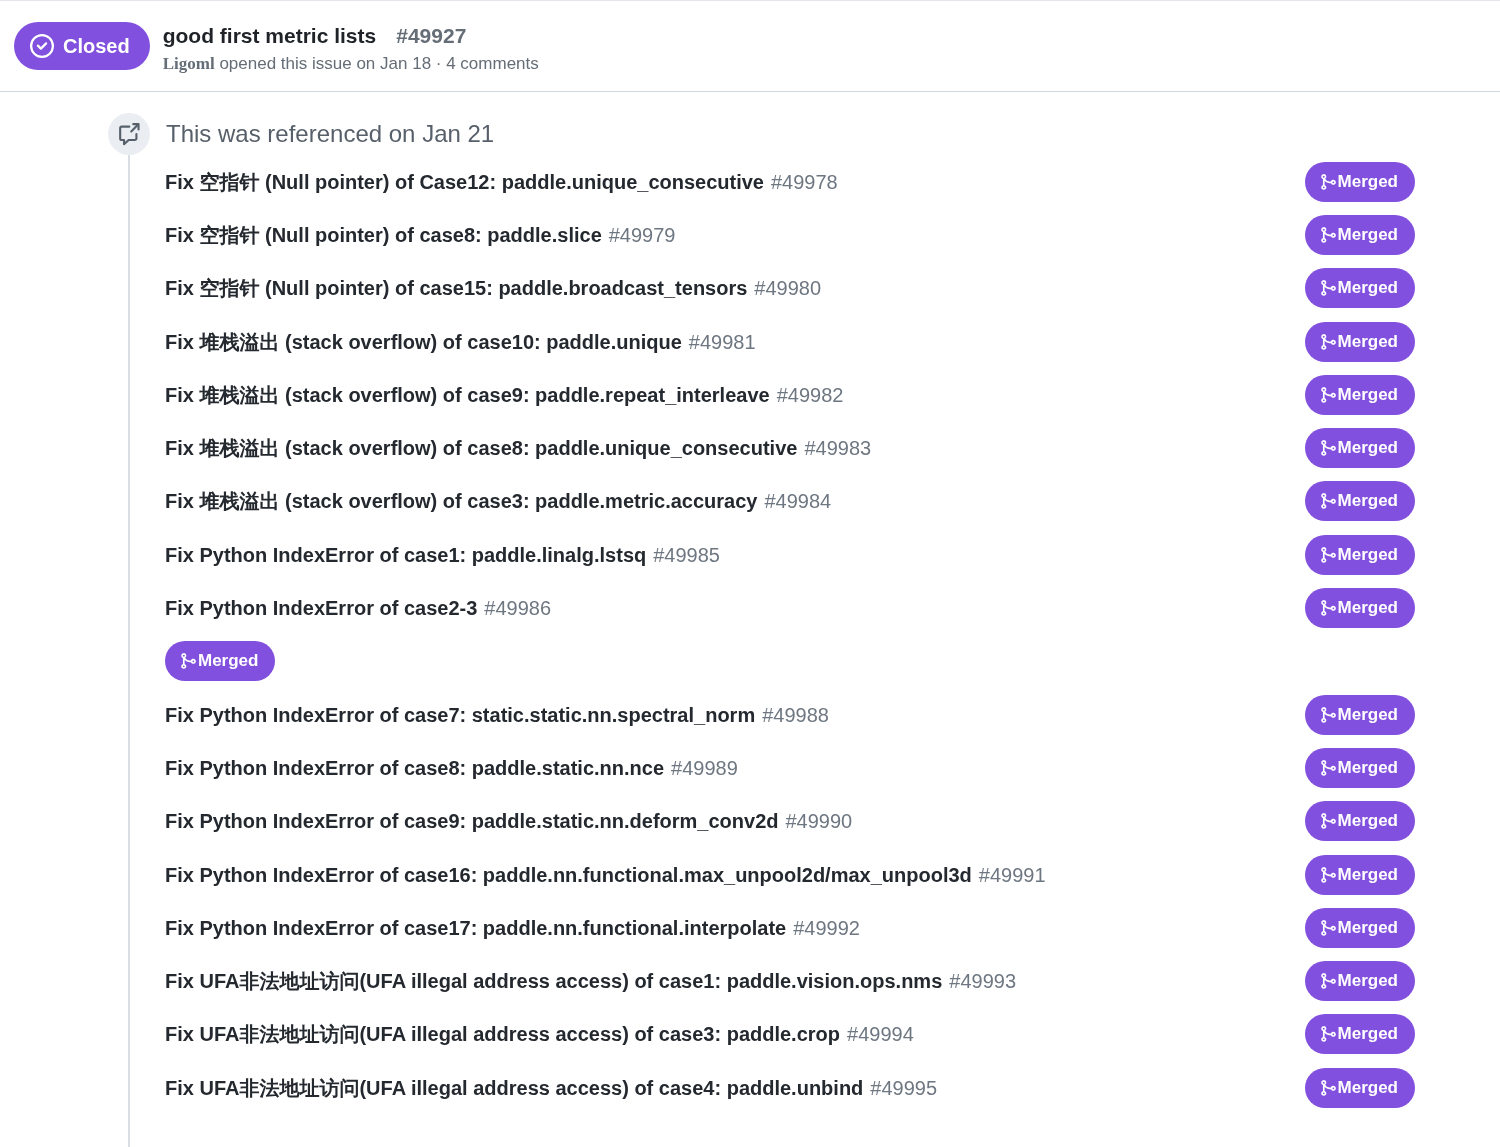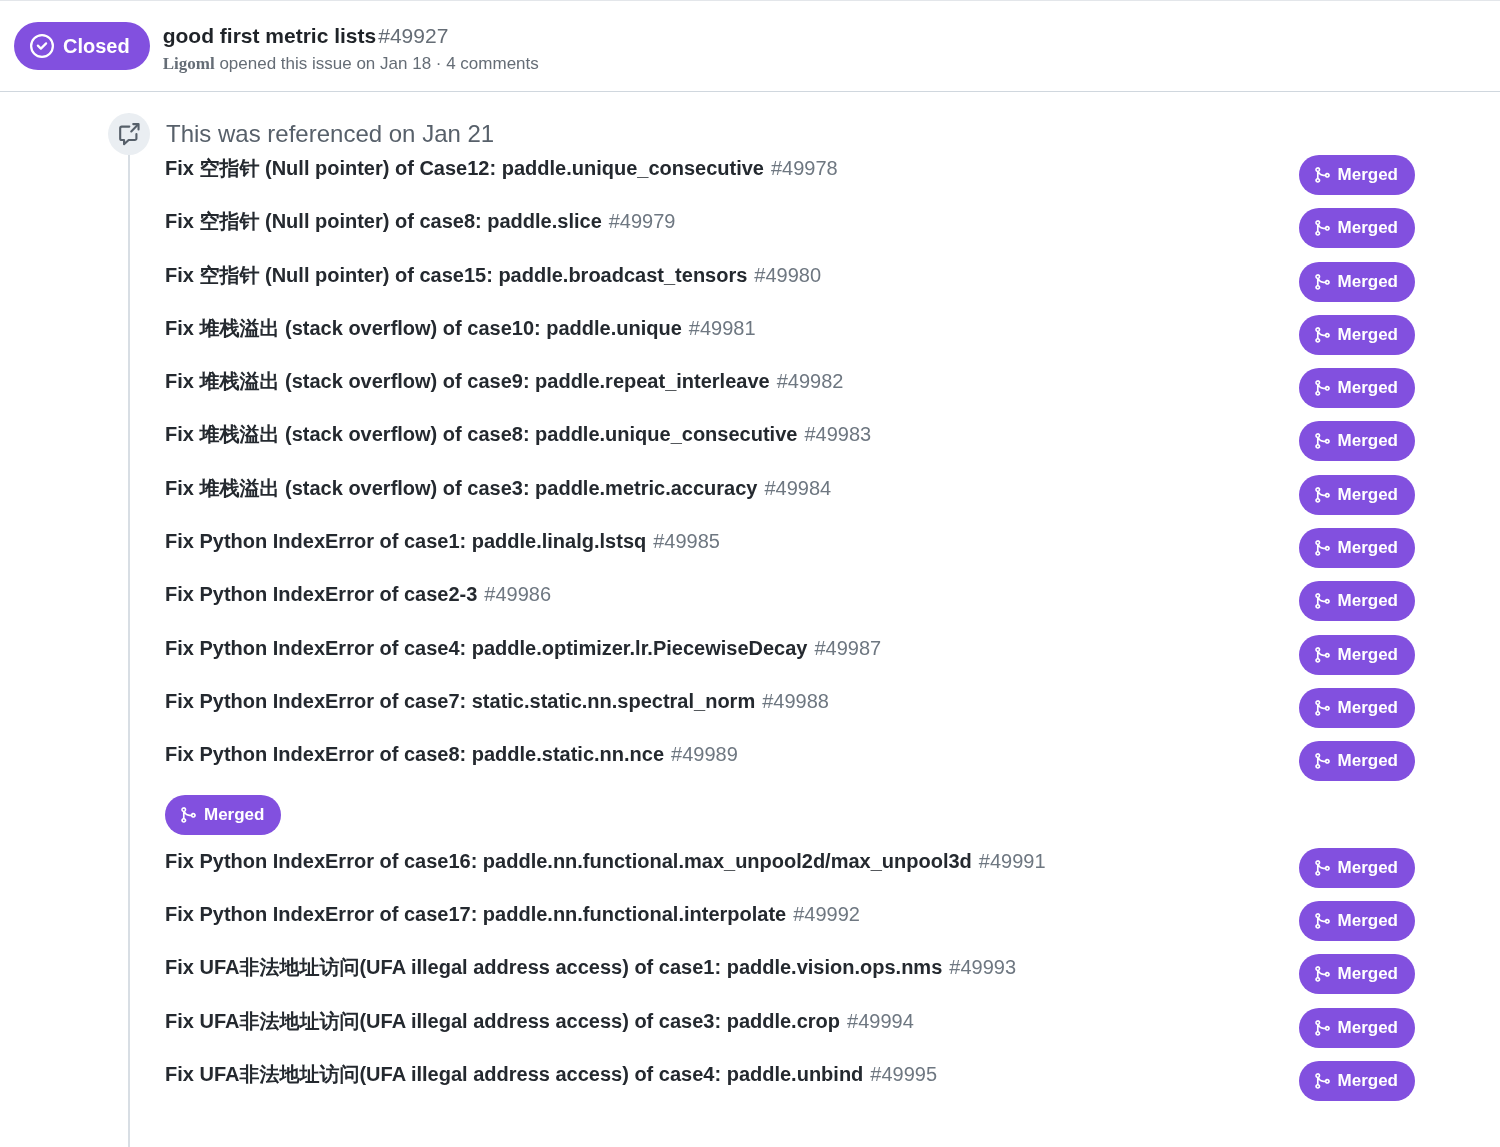--- a/index.html
+++ b/index.html
@@ -53,23 +53,23 @@
   .state-badge svg{width:24px;height:24px;fill:#fff;display:block;}
   .title-block{padding-top:1px;min-width:0;}
   .issue-title-line{
     font-size:21px;
     line-height:1.25;
     font-weight:700;
     color:var(--text-primary);
     white-space:nowrap;
   }
   .issue-number{
-    font-weight:400;
+    font-weight:700;
     color:var(--text-muted);
-    margin-left:2px;
+    margin-left:20px;
   }
   .issue-byline{
     margin-top:5px;
     font-size:17px;
     color:var(--text-muted);
     white-space:nowrap;
   }
   .issue-byline .author{
     font-weight:700;
     color:var(--text-muted);
@@ -114,20 +114,21 @@
     color:#57606a;
   }
   
   .ref-list{
     position:relative;
     margin:0 85px 0 165px;
   }
   .ref-row{
     height:53.3px;
     display:flex;
+    align-items:center;
     justify-content:space-between;
     gap:24px;
   }
   .ref-link{
     text-decoration:none;
     color:inherit;
     cursor:pointer;
     min-width:0;
     white-space:nowrap;
     overflow:hidden;
@@ -141,21 +142,21 @@
   }
   .ref-number{
     font-size:20px;
     font-weight:400;
     color:var(--number-gray);
     margin-left:7px;
   }
   .merged-badge{
     display:inline-flex;
     align-items:center;
-    gap:7px;
+    gap:1px;
     height:40px;
     padding:0 17px 0 14px;
     border-radius:20px;
     background:var(--purple);
     color:#fff;
     font-size:17px;
     font-weight:700;
     flex-shrink:0;
   }
   .merged-badge svg{width:18px;height:18px;fill:#fff;display:block;}
@@ -301,23 +302,20 @@
     </a>
     <span class="merged-badge">
       <svg viewBox="0 0 16 16" aria-hidden="true">
         <path d="M5.45 5.154A4.25 4.25 0 0 0 9.25 7.5h1.378a2.251 2.251 0 1 1 0 1.5H9.25A5.734 5.734 0 0 1 5 7.123v3.505a2.25 2.25 0 1 1-1.5 0V5.372a2.25 2.25 0 1 1 1.95-.218ZM4.25 13.5a.75.75 0 1 0 0-1.5.75.75 0 0 0 0 1.5Zm8.5-4.5a.75.75 0 1 0 0-1.5.75.75 0 0 0 0 1.5ZM5 3.25a.75.75 0 1 0 0 .005V3.25Z"></path>
       </svg>
       <span class="badge-label">Merged</span>
     </span>
   </div>
 
   <div class="ref-row">
-    <a class="ref-link">
-      <span class="ref-title">Fix Python IndexError of case4: paddle.optimizer.lr.PiecewiseDecay</span><span class="ref-number">#49987</span>
-    </a>
     <span class="merged-badge">
       <svg viewBox="0 0 16 16" aria-hidden="true">
         <path d="M5.45 5.154A4.25 4.25 0 0 0 9.25 7.5h1.378a2.251 2.251 0 1 1 0 1.5H9.25A5.734 5.734 0 0 1 5 7.123v3.505a2.25 2.25 0 1 1-1.5 0V5.372a2.25 2.25 0 1 1 1.95-.218ZM4.25 13.5a.75.75 0 1 0 0-1.5.75.75 0 0 0 0 1.5Zm8.5-4.5a.75.75 0 1 0 0-1.5.75.75 0 0 0 0 1.5ZM5 3.25a.75.75 0 1 0 0 .005V3.25Z"></path>
       </svg>
       <span class="badge-label">Merged</span>
     </span>
   </div>
 
   <div class="ref-row">
     <a class="ref-link">
@@ -337,20 +335,23 @@
     </a>
     <span class="merged-badge">
       <svg viewBox="0 0 16 16" aria-hidden="true">
         <path d="M5.45 5.154A4.25 4.25 0 0 0 9.25 7.5h1.378a2.251 2.251 0 1 1 0 1.5H9.25A5.734 5.734 0 0 1 5 7.123v3.505a2.25 2.25 0 1 1-1.5 0V5.372a2.25 2.25 0 1 1 1.95-.218ZM4.25 13.5a.75.75 0 1 0 0-1.5.75.75 0 0 0 0 1.5Zm8.5-4.5a.75.75 0 1 0 0-1.5.75.75 0 0 0 0 1.5ZM5 3.25a.75.75 0 1 0 0 .005V3.25Z"></path>
       </svg>
       <span class="badge-label">Merged</span>
     </span>
   </div>
 
   <div class="ref-row">
+    <a class="ref-link">
+      <span class="ref-title">Fix Python IndexError of case9: paddle.static.nn.deform_conv2d</span><span class="ref-number">#49990</span>
+    </a>
     <span class="merged-badge">
       <svg viewBox="0 0 16 16" aria-hidden="true">
         <path d="M5.45 5.154A4.25 4.25 0 0 0 9.25 7.5h1.378a2.251 2.251 0 1 1 0 1.5H9.25A5.734 5.734 0 0 1 5 7.123v3.505a2.25 2.25 0 1 1-1.5 0V5.372a2.25 2.25 0 1 1 1.95-.218ZM4.25 13.5a.75.75 0 1 0 0-1.5.75.75 0 0 0 0 1.5Zm8.5-4.5a.75.75 0 1 0 0-1.5.75.75 0 0 0 0 1.5ZM5 3.25a.75.75 0 1 0 0 .005V3.25Z"></path>
       </svg>
       <span class="badge-label">Merged</span>
     </span>
   </div>
 
   <div class="ref-row">
     <a class="ref-link">

